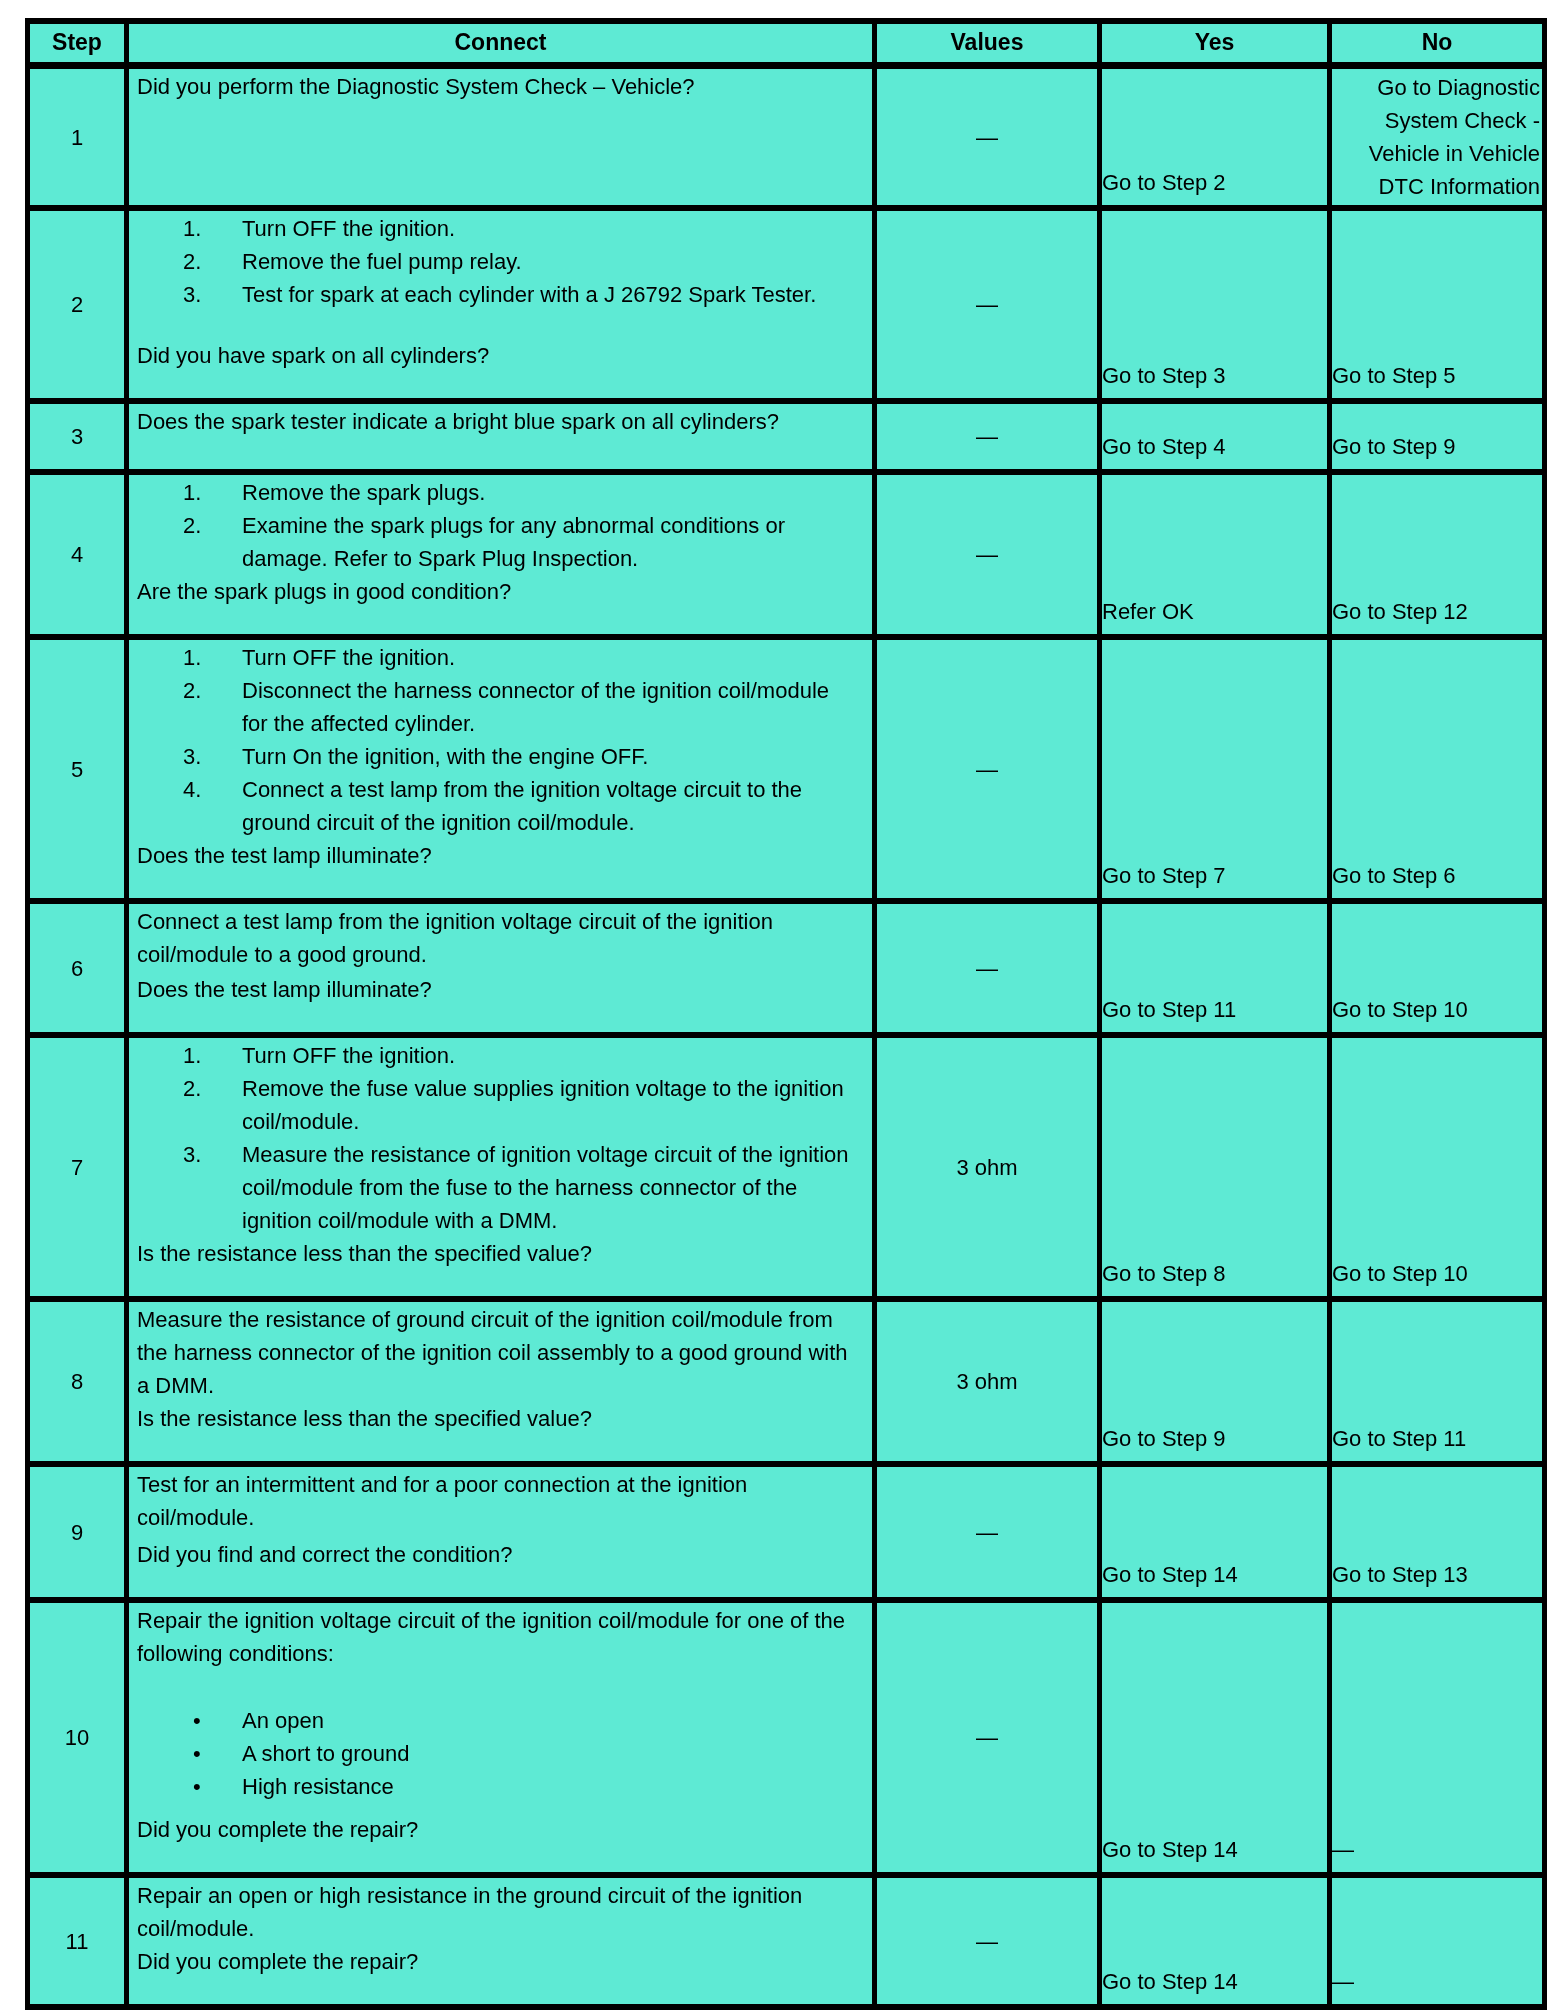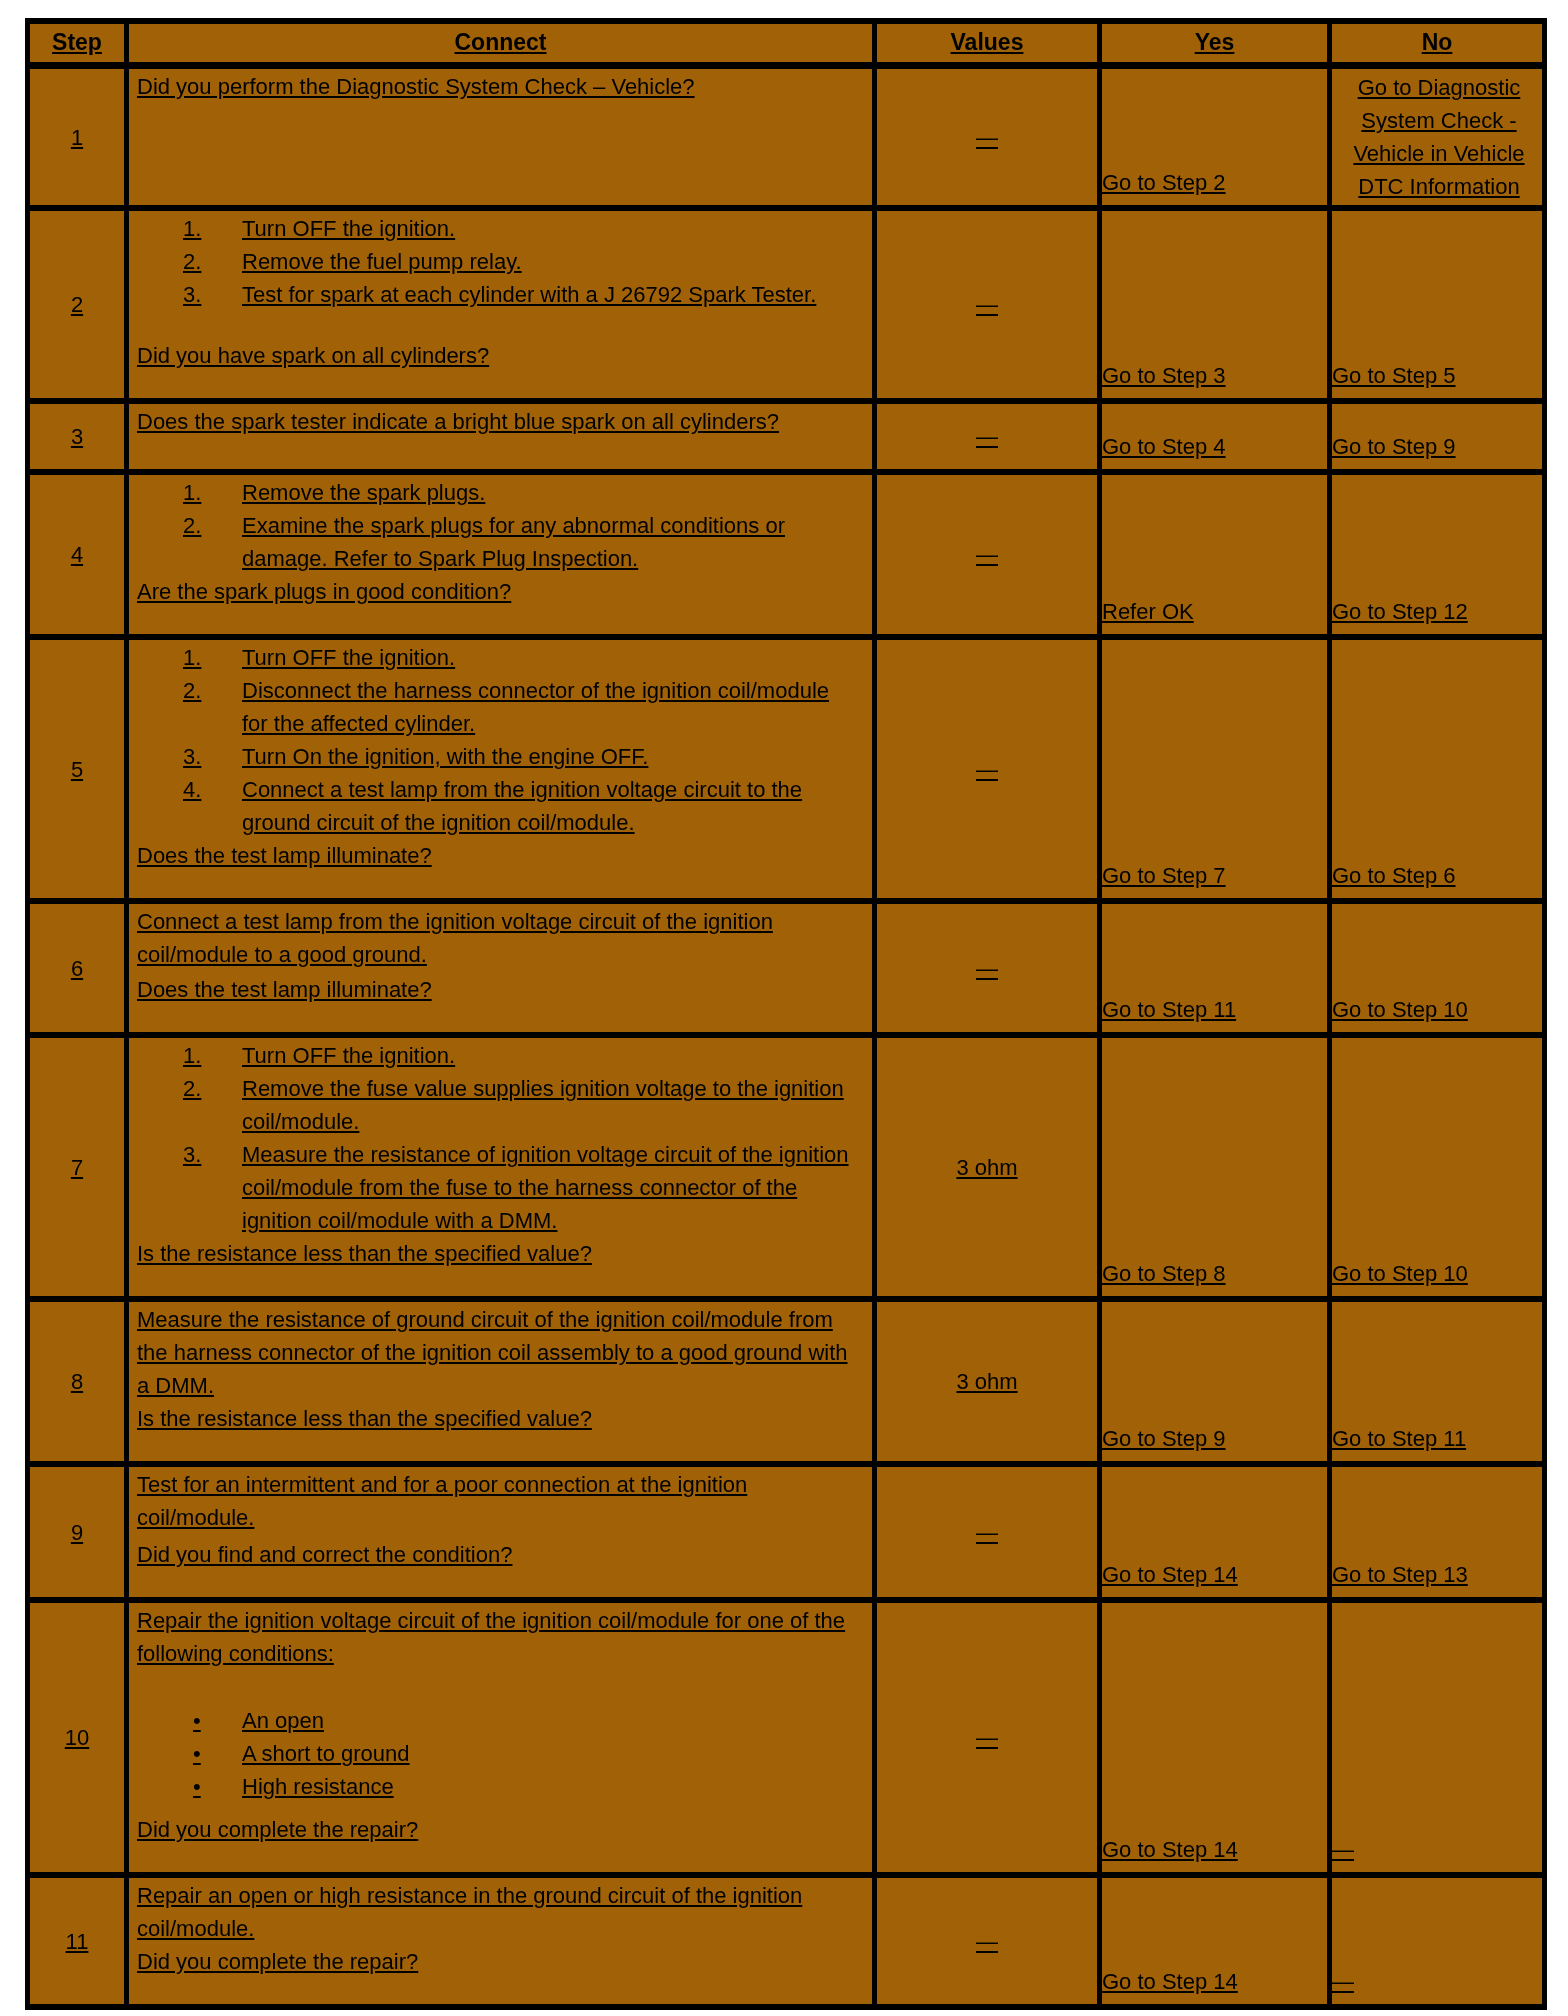--- a/index.html
+++ b/index.html
@@ -12,22 +12,21 @@
   table{
     border-collapse:collapse;
     table-layout:fixed;
     width:1517px;
   }
   th,td{
     border:6px solid #000;
     border-left-width:5px;
     border-right-width:5px;
     padding:0;
-    background:#a16207;
-    text-decoration:underline;
+    background:#5eead4;
   }
   th{
     font-size:23px;
     font-weight:bold;
     text-align:center;
     padding:5px 0 6px 0;
     border-bottom-width:7px;
   }
   td{
     font-size:22px;
@@ -53,21 +52,21 @@
   td.values{
     text-align:center;
     vertical-align:middle;
   }
   td.yes,td.no{
     text-align:left;
     vertical-align:bottom;
     padding-bottom:6px;
   }
   td.no-left{
-    text-align:center;
+    text-align:right;
     vertical-align:bottom;
     padding:2px 2px 2px 6px;
   }
   
   .r1 .ai{min-height:124px}
   .r2 .ai{min-height:182px}
   .r3 .ai{min-height:60px}
   .r4 .ai{min-height:146px}
   .r5 .ai{min-height:245px}
   .r6 .ai{min-height:123px}

